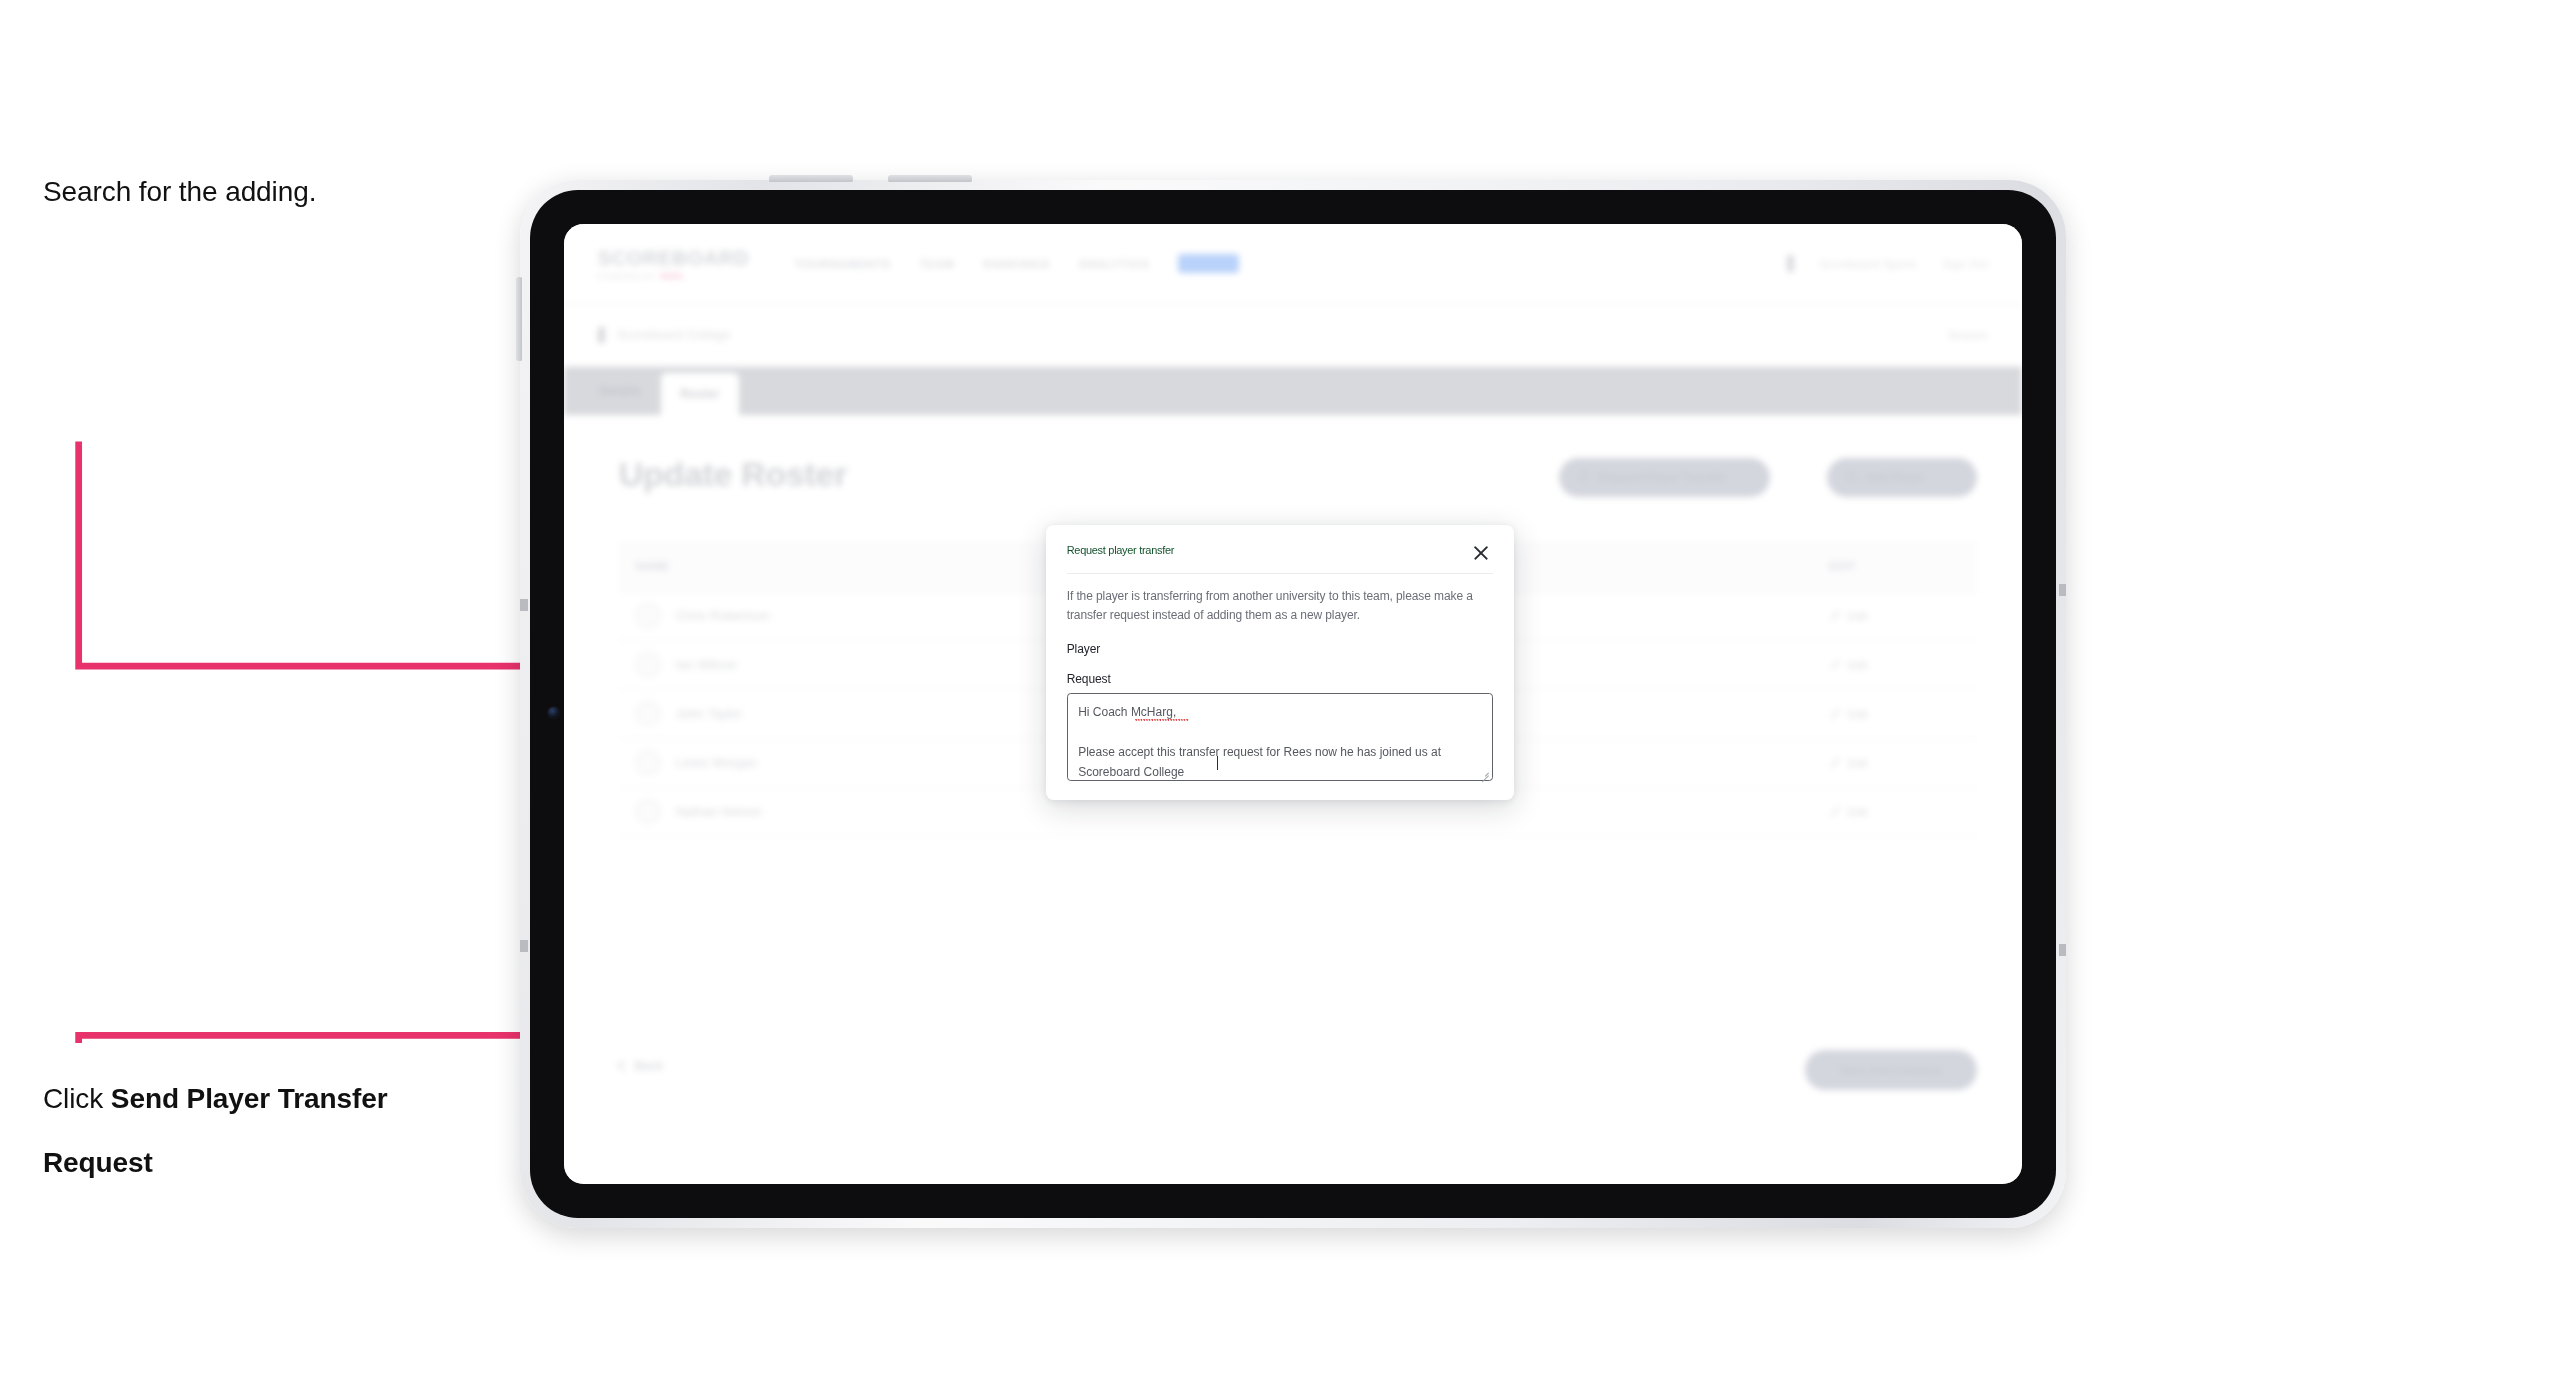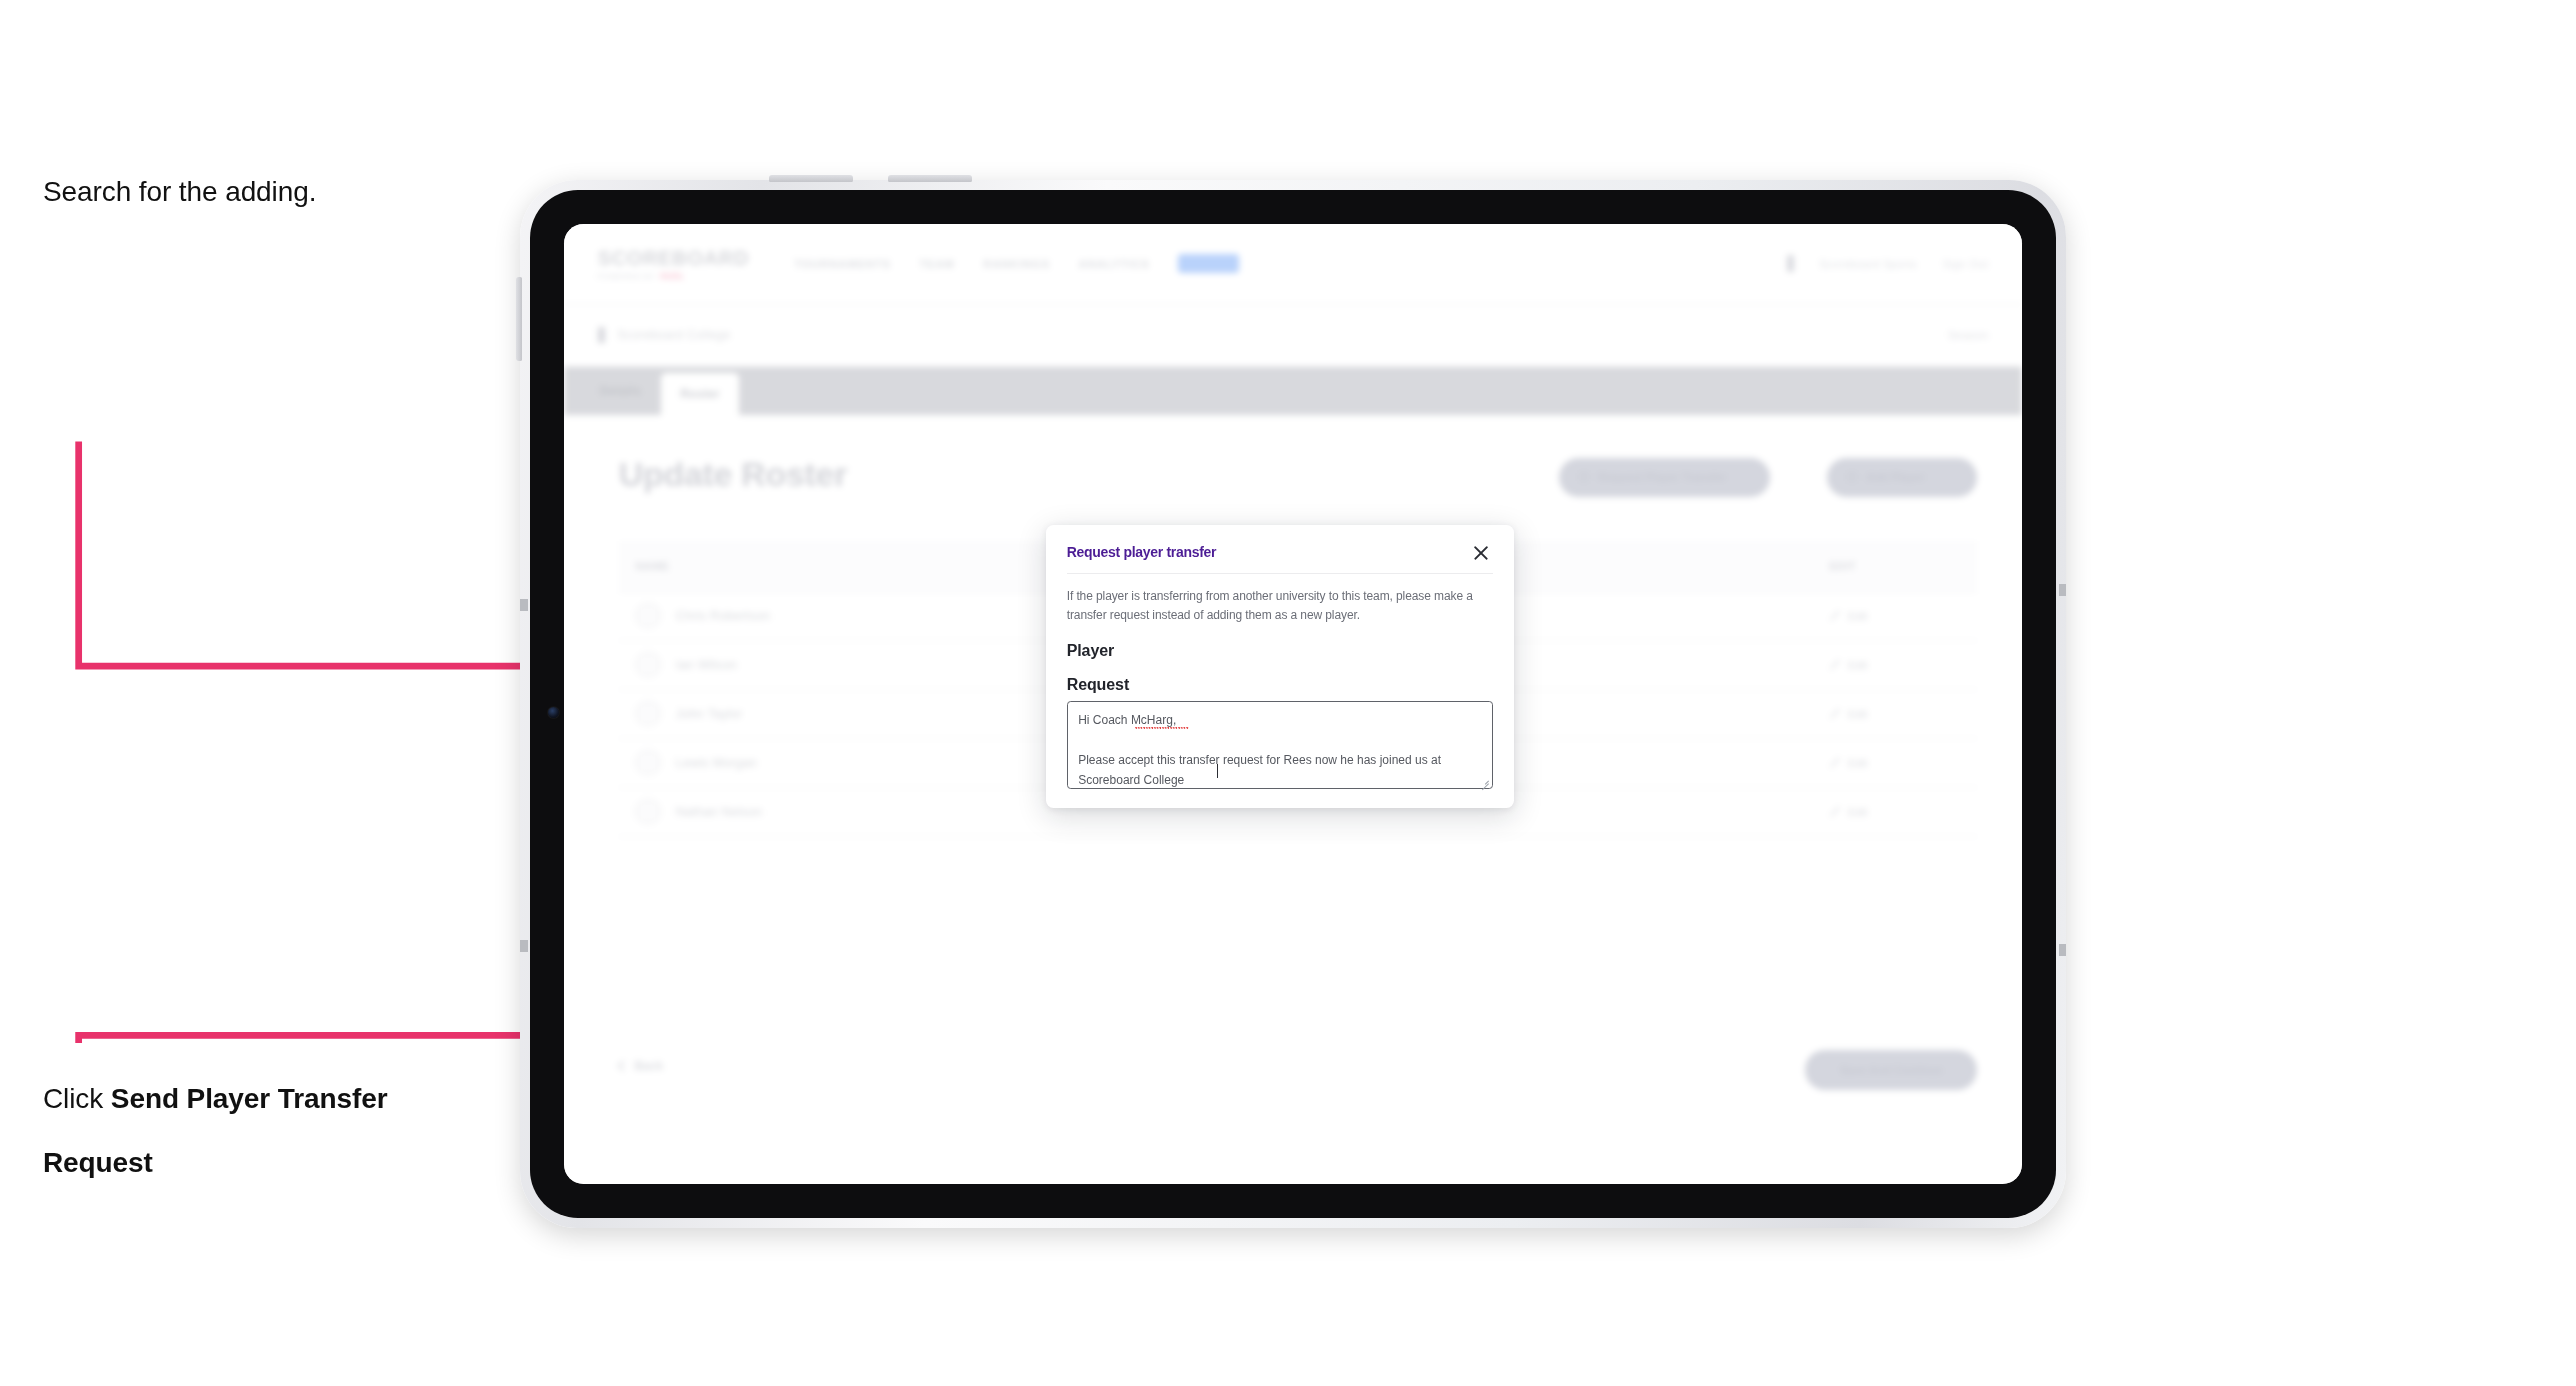--- a/index.html
+++ b/index.html
@@ -245,21 +245,21 @@
     border-radius: 7.5px;
     box-shadow: 0 7.5px 30px rgba(20,24,40,0.16), 0 1.5px 7.5px rgba(20,24,40,0.08);
     padding: 19.5px 21px 19.5px 21px;
   }
   #modal-head {
     display: flex; align-items: flex-start; justify-content: space-between;
     border-bottom: 0.7px solid #ececee;
     padding-bottom: 9px;
   }
   #modal-title {
-    font-size: 14px; font-weight: 700; color: #4c1d95;
+    font-size: 11px; font-weight: 400; color: #14532d;
     letter-spacing: -0.3px;
   }
   #modal-close {
     width: 22.5px; height: 22.5px; position: relative; cursor: pointer;
     margin-top: -3px; background: transparent; border: 0;
   }
   #modal-close::before, #modal-close::after {
     content: ""; position: absolute; left: 2.2px; top: 10.5px;
     width: 18px; height: 1.8px; background: #2a2c33; border-radius: 0.7px;
   }
@@ -267,21 +267,21 @@
   #modal-close::after  { transform: rotate(-45deg); }
 
   #modal-desc {
     margin-top: 13.5px;
     font-size: 12px; line-height: 19px; color: #6b6e77;
     letter-spacing: -0.1px;
   }
 
   .field-label {
     margin-top: 16.5px; margin-bottom: 6.7px;
-    font-size: 16px; font-weight: 700; color: #22242b;
+    font-size: 12px; font-weight: 400; color: #22242b;
     letter-spacing: -0.1px;
   }
   #player-input {
     width: 100%; height: 39px;
     background: #f2f3f5;
     border: 0.7px solid #dfe1e5;
     border-radius: 5.2px;
     padding: 0 12px;
     font-family: "Liberation Sans", sans-serif;
     font-size: 12.7px;

